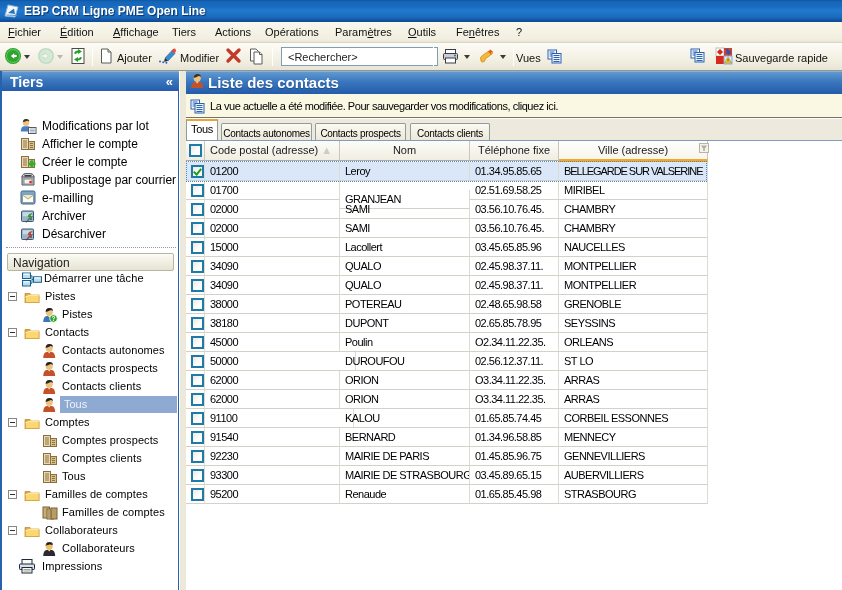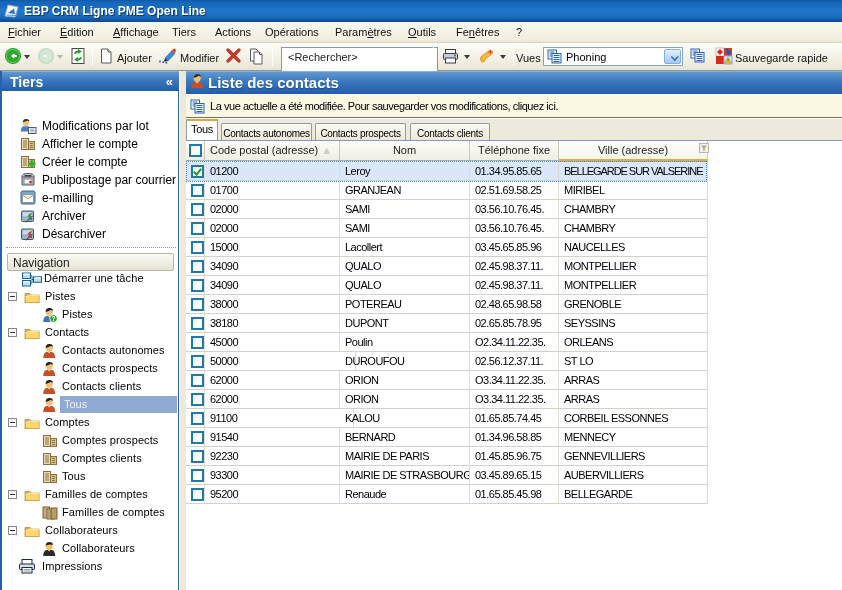--- a/index.html
+++ b/index.html
@@ -15,21 +15,21 @@
 
 
 #menubar { left:0; top:22px; width:842px; height:21px; background:linear-gradient(180deg,#f9f7ec, #f2efe1 85%, #e9e6d6); border-bottom:1px solid #d8d5c4; }
 .mitem { position:absolute; top:4px; color:#111; }
 .mitem u { text-decoration:underline; }
 
 
 #toolbar { left:0; top:43px; width:842px; height:28px; background:linear-gradient(180deg,#fdfcf6,#f1eee0 70%,#e7e4d4); border-bottom:1px solid #98968a; }
 .tsep { position:absolute; top:4px; width:1px; height:19px; background:#c9c6b6; border-right:1px solid #fff; }
 .tlabel { position:absolute; top:9px; color:#111; }
-#searchbox { position:absolute; left:281px; top:4px; width:157px; height:25px; background:#fff; border:1px solid #7f9db9; }
+#searchbox { position:absolute; left:281px; top:4px; width:157px; height:19px; background:#fff; border:1px solid #7f9db9; }
 #searchbox span { position:absolute; left:6px; top:3px; color:#222; }
 #vcombo { position:absolute; left:543px; top:4px; width:140px; height:19px; background:#fff; border:1px solid #86a4c8; }
 #vcombo .vtext { position:absolute; left:22px; top:3px; }
 #vcombo .vbtn { position:absolute; right:1px; top:1px; width:17px; height:15px; background:linear-gradient(180deg,#e4f0fd,#c4daf6 50%,#a6c8f0); border:1px solid #86aee0; border-radius:2px; }
 #vcombo .varr { position:absolute; right:4px; top:5px; width:8px; height:8px; border-right:2px solid #3565a8; border-bottom:2px solid #3565a8; transform:rotate(45deg) scale(0.7,0.7); transform-origin:60% 60%; }
 .dd { position:absolute; width:0; height:0; border-left:3px solid transparent; border-right:3px solid transparent; border-top:4px solid #3a3a38; }
 
 
 #leftpanel { left:0; top:71px; width:179px; height:519px; background:#fff; border-left:2px solid #2663ac; border-right:1px solid #2663ac; }
 #lp-header { position:absolute; left:0; top:0; width:177px; height:20px; background:linear-gradient(180deg,#6099d2 0%,#3a76bd 45%,#235caa 100%); border-top:1px solid #87b0dd; }
@@ -95,25 +95,20 @@
   <span class="tsep" style="left:92px"></span>
   <span class="tlabel" style="left:117px">Ajouter</span>
   <span class="tlabel" style="left:180px">Modifier</span>
   <span class="tsep" style="left:272px"></span>
   <div id="searchbox">
       <span>&lt;Rechercher&gt;</span>
     </div>
   <span class="tsep" style="left:433px"></span>
   <span class="tsep" style="left:513px"></span>
   <span class="tlabel" style="left:516px">Vues</span>
-  <div id="vcombo">
-      <span class="vtext">Phoning</span>
-      <span class="vbtn"></span>
-      <span class="varr"></span>
-    </div>
   <span class="tlabel" style="left:735px">Sauvegarde rapide</span>
 </div>
 
 <div id="leftpanel" class="abs">
   <div id="lp-header">
       <span class="htext">Tiers</span>
       <span class="chev">«</span>
     </div>
   <span class="titem" style="top:48px">Modifications par lot</span>
   <span class="titem" style="top:66px">Afficher le compte</span>
@@ -196,21 +191,21 @@
           <span style="letter-spacing:-1.05px">BELLEGARDE SUR VALSERINE</span>
         </div>
       </div>
       <div class="grow" style="top:40px">
         <div class="gcell" style="left:0px;width:19px;">
           <span class="cb"></span>
         </div>
         <div class="gcell" style="left:19px;width:135px;">
           <span>01700</span>
         </div>
-        <div class="gcell" style="left:154px;width:130px;">
+        <div class="gcell" style="left:154px;width:130px;margin-top:9px;">
           <span>GRANJEAN</span>
         </div>
         <div class="gcell" style="left:284px;width:89px;">
           <span>02.51.69.58.25</span>
         </div>
         <div class="gcell" style="left:373px;width:149px;">
           <span>MIRIBEL</span>
         </div>
       </div>
       <div class="grow" style="top:59px">
@@ -475,21 +470,21 @@
         <div class="gcell" style="left:19px;width:135px;">
           <span>95200</span>
         </div>
         <div class="gcell" style="left:154px;width:130px;">
           <span>Renaude</span>
         </div>
         <div class="gcell" style="left:284px;width:89px;">
           <span>01.65.85.45.98</span>
         </div>
         <div class="gcell" style="left:373px;width:149px;">
-          <span>BELLEGARDE</span>
+          <span>STRASBOURG</span>
         </div>
       </div>
       <div style="position:absolute;left:0;top:20px;width:521px;height:21px;border:1px dotted #4a86c8;pointer-events:none"></div>
     </div>
 </div>
 
 <svg class="icon" style="left:3px;top:3px" width="17" height="16" viewBox="0 0 17 16">
     <path d="M2,13 L5,2 L15,4 L12,14 Z" fill="#f4f8fc" stroke="#9ab8d8"></path>
     <path d="M5,10 L11,5.5 L12,11 Z" fill="#2a72b8"></path>
     <path d="M3.5,12 L14,12.5" stroke="#5a92c8"></path>

